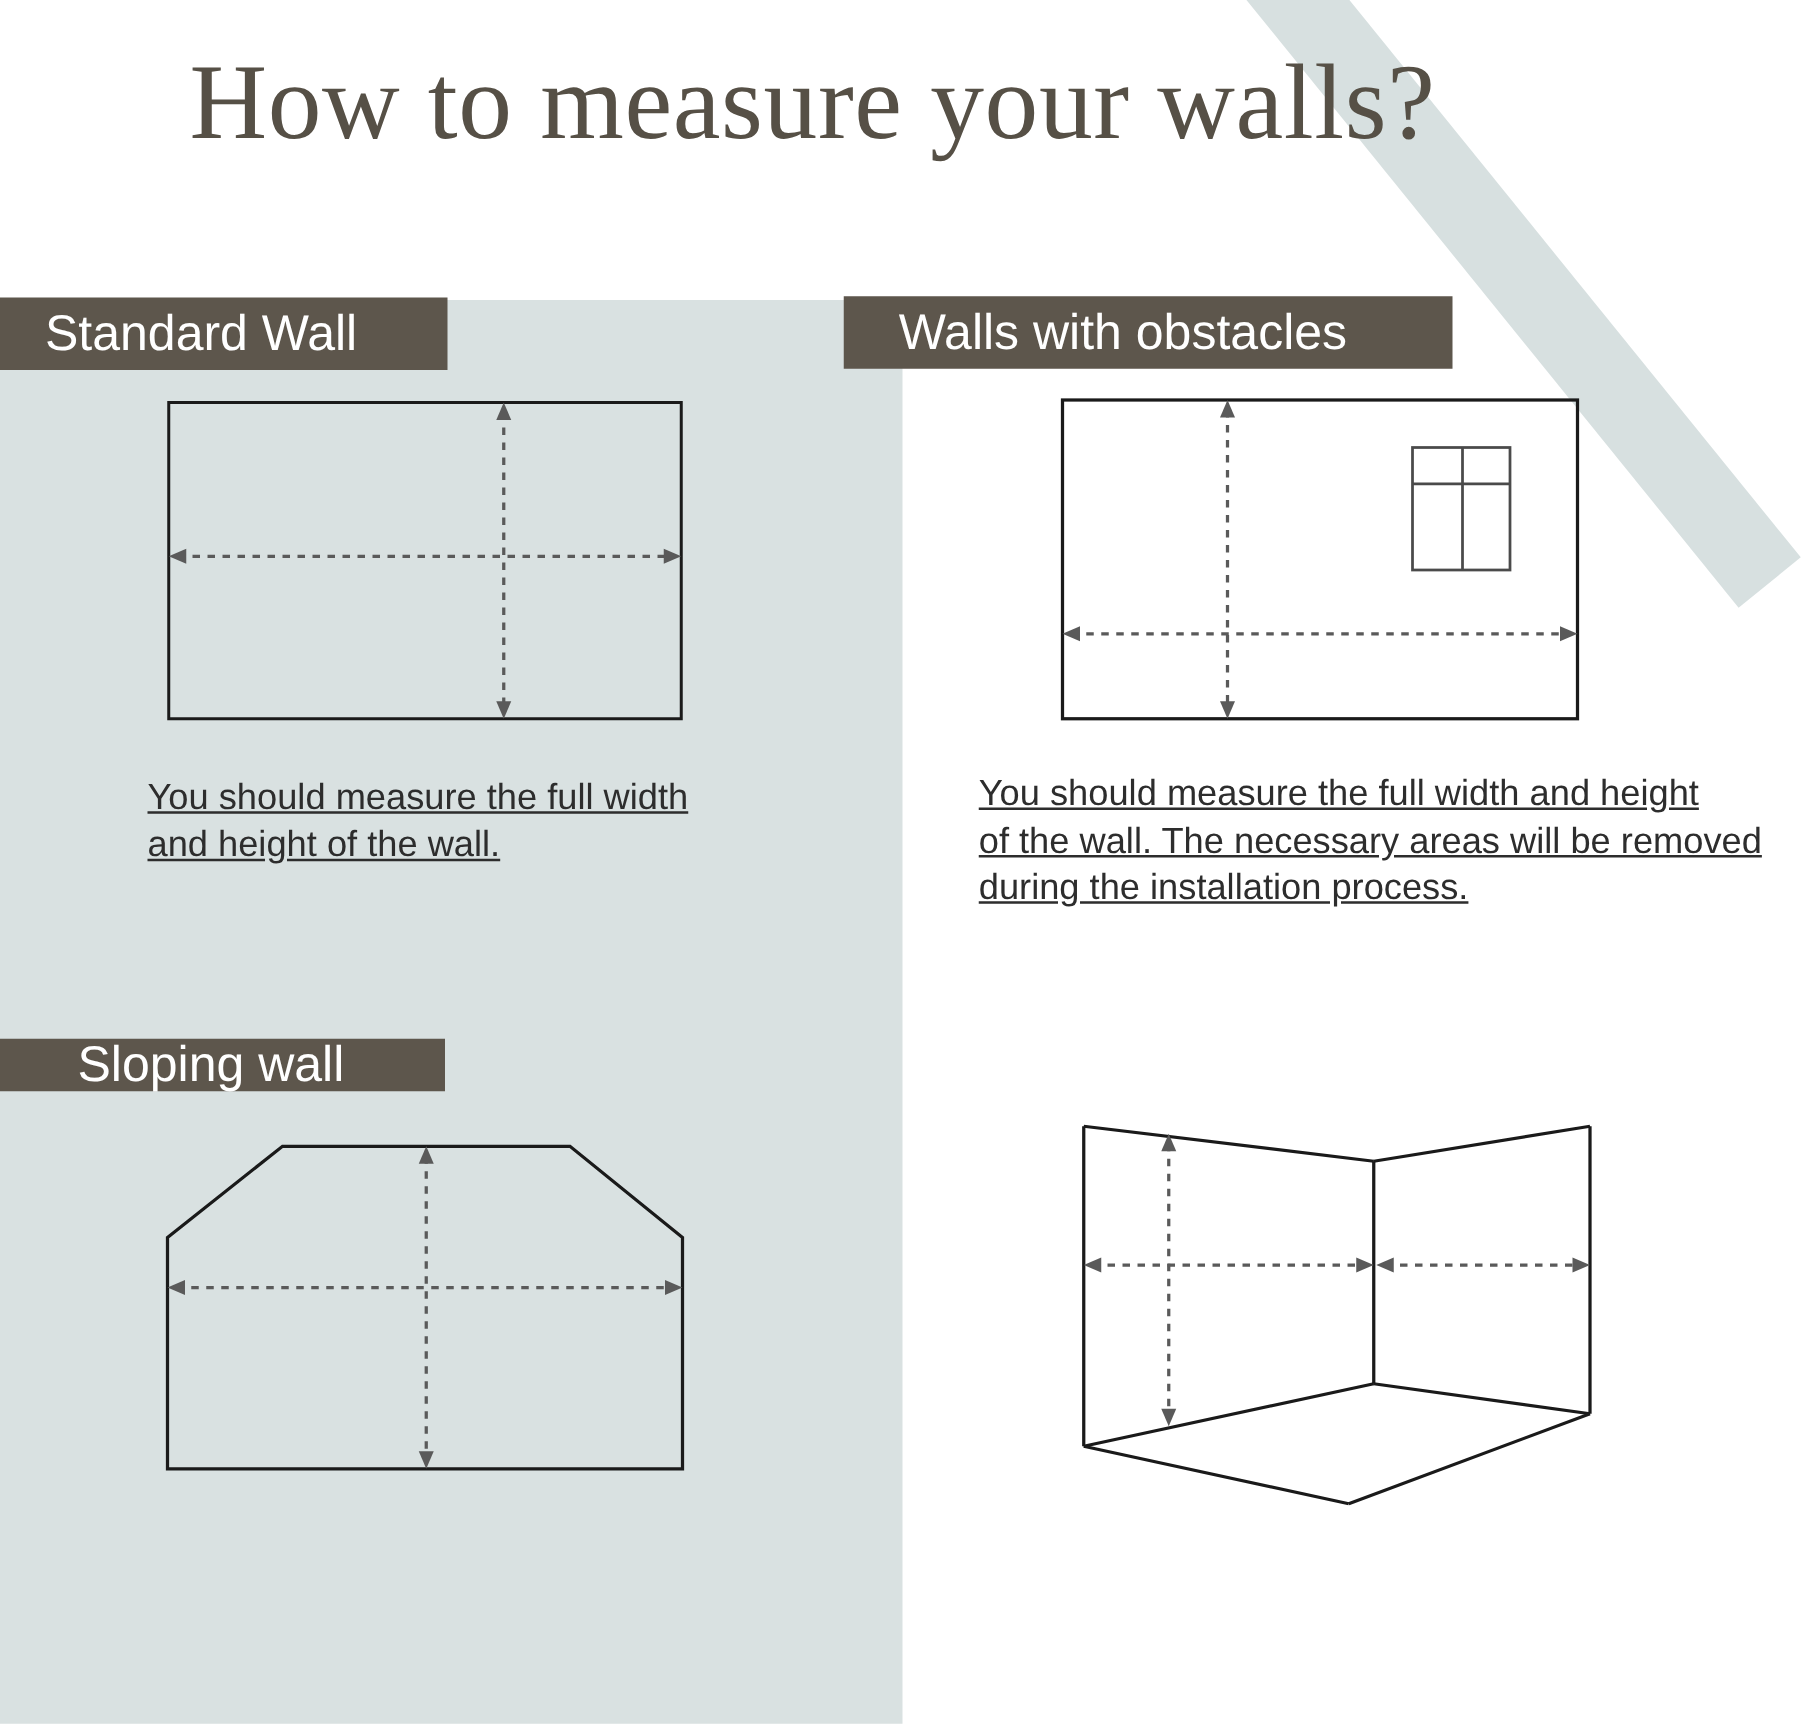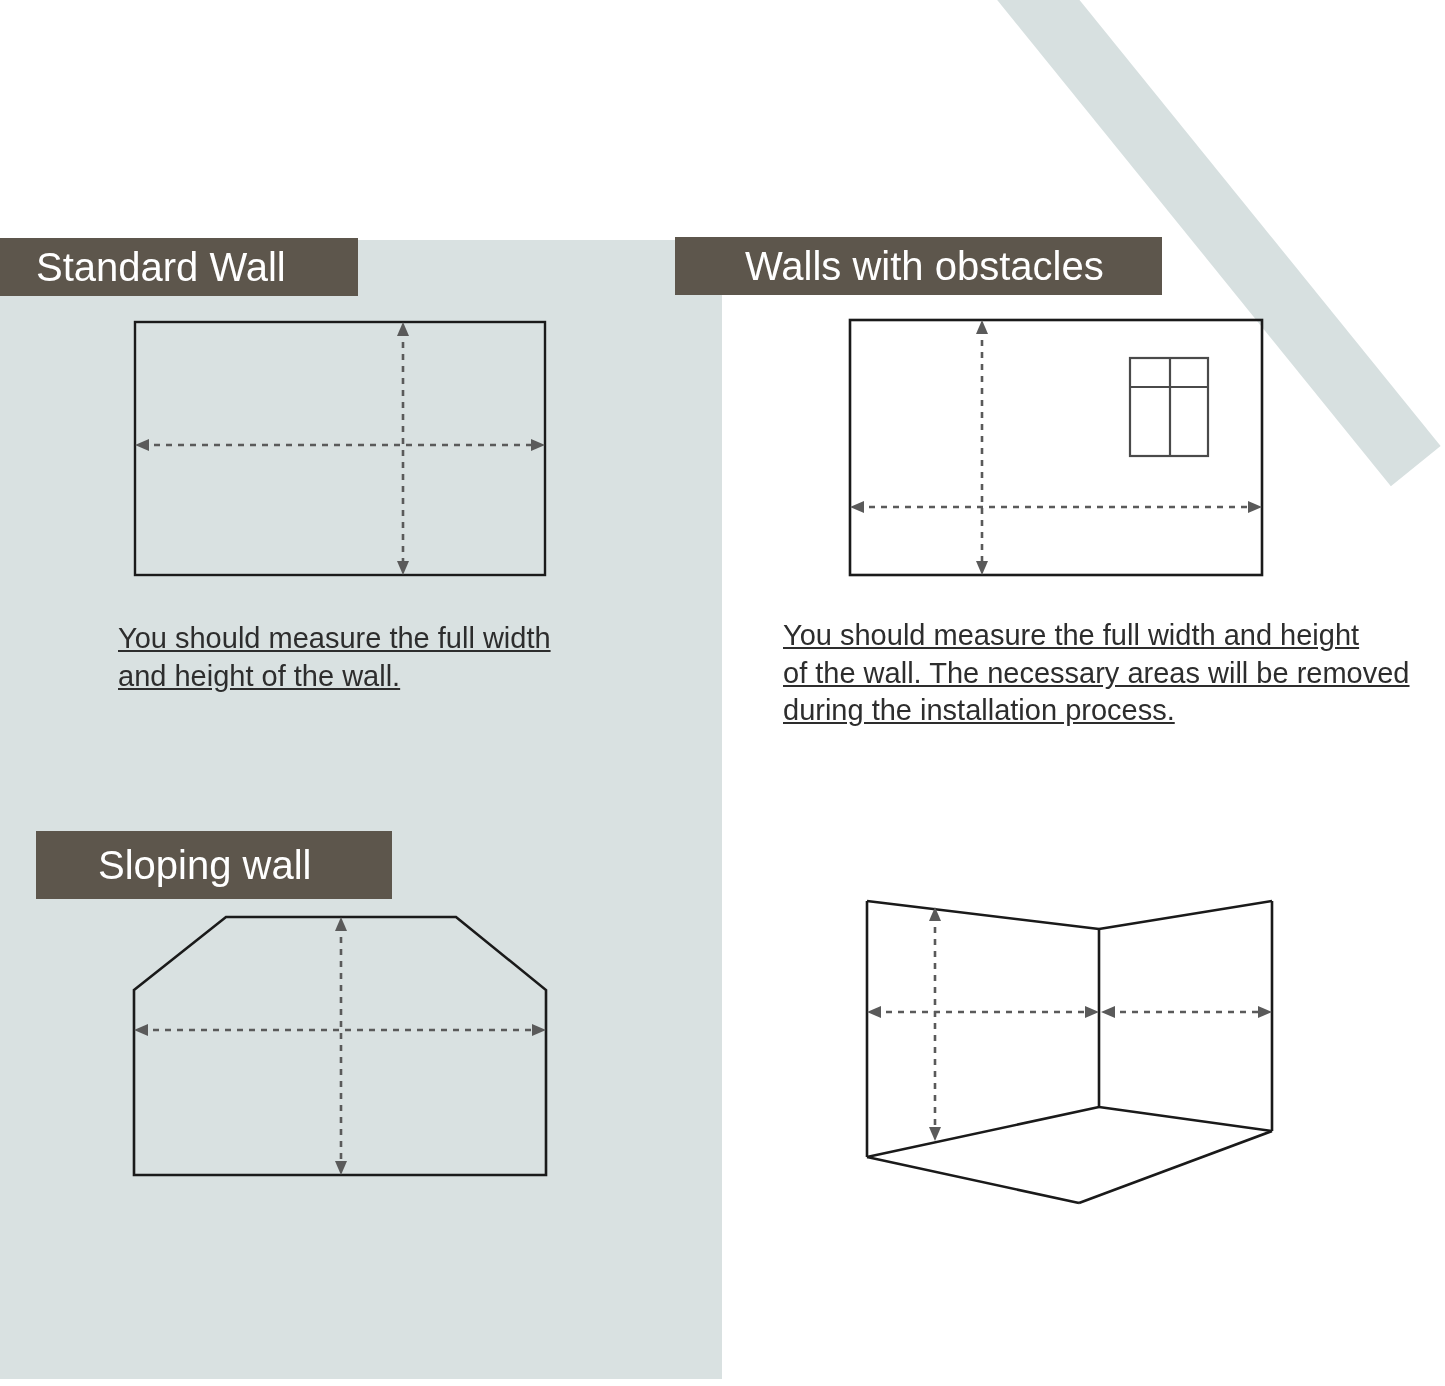--- a/index.html
+++ b/index.html
@@ -52,22 +52,22 @@
     position:absolute;
     background:#5d564c;
     color:#ffffff;
     font-size:40px;
     line-height:1;
     display:flex;
     align-items:center;
     box-sizing:border-box;
   }
   #hdr-standard{left:0;top:238px;width:358px;height:58px;padding-left:36px;}
-  #hdr-obstacles{left:675px;top:237px;width:487px;height:58px;padding-left:70px;}
-  #hdr-sloping{left:0;top:831px;width:356px;height:68px;padding-left:62px;margin-left:36px;}
+  #hdr-obstacles{left:675px;top:237px;width:487px;height:58px;padding-left:44px;}
+  #hdr-sloping{left:0;top:831px;width:356px;height:42px;padding-left:62px;}
   #hdr-many{left:723px;top:831px;width:422px;height:58px;padding-left:50px;}
 
   
   .caption{
     position:absolute;
     color:#2d2d2d;
     font-size:29px;
     line-height:1.30;
     white-space:pre-line;
     text-decoration:underline;
@@ -86,20 +86,21 @@
 </style>
 </head>
 <body>
 
 <div id="page">
 
   <div class="diag-band band-a"></div>
 
   <div class="panel"></div>
 
+  <div class="title">How to measure your walls?</div>
 
   <div class="hdr" id="hdr-standard">Standard Wall</div>
 
   <svg class="fig" id="fig-standard" viewBox="0 0 470 300">
 
     <rect x="25" y="22" width="410" height="253" fill="none" stroke="#1a1a1a" stroke-width="2.4"></rect>
 
     <g stroke="#5a5a5a" stroke-width="2.6">
       <line x1="32" y1="145" x2="428" y2="145" stroke-dasharray="6 6"></line>
       <polygon points="25,145 39,139 39,151" fill="#5a5a5a" stroke="none"></polygon>

